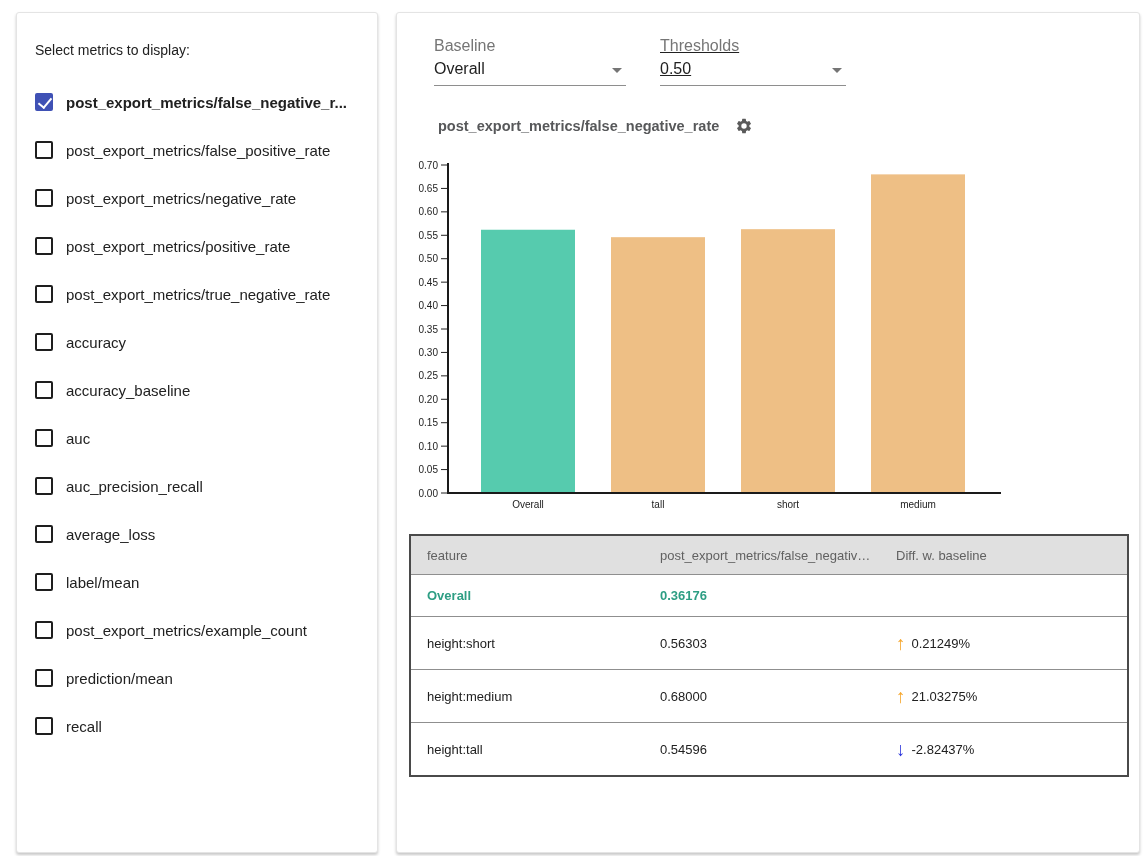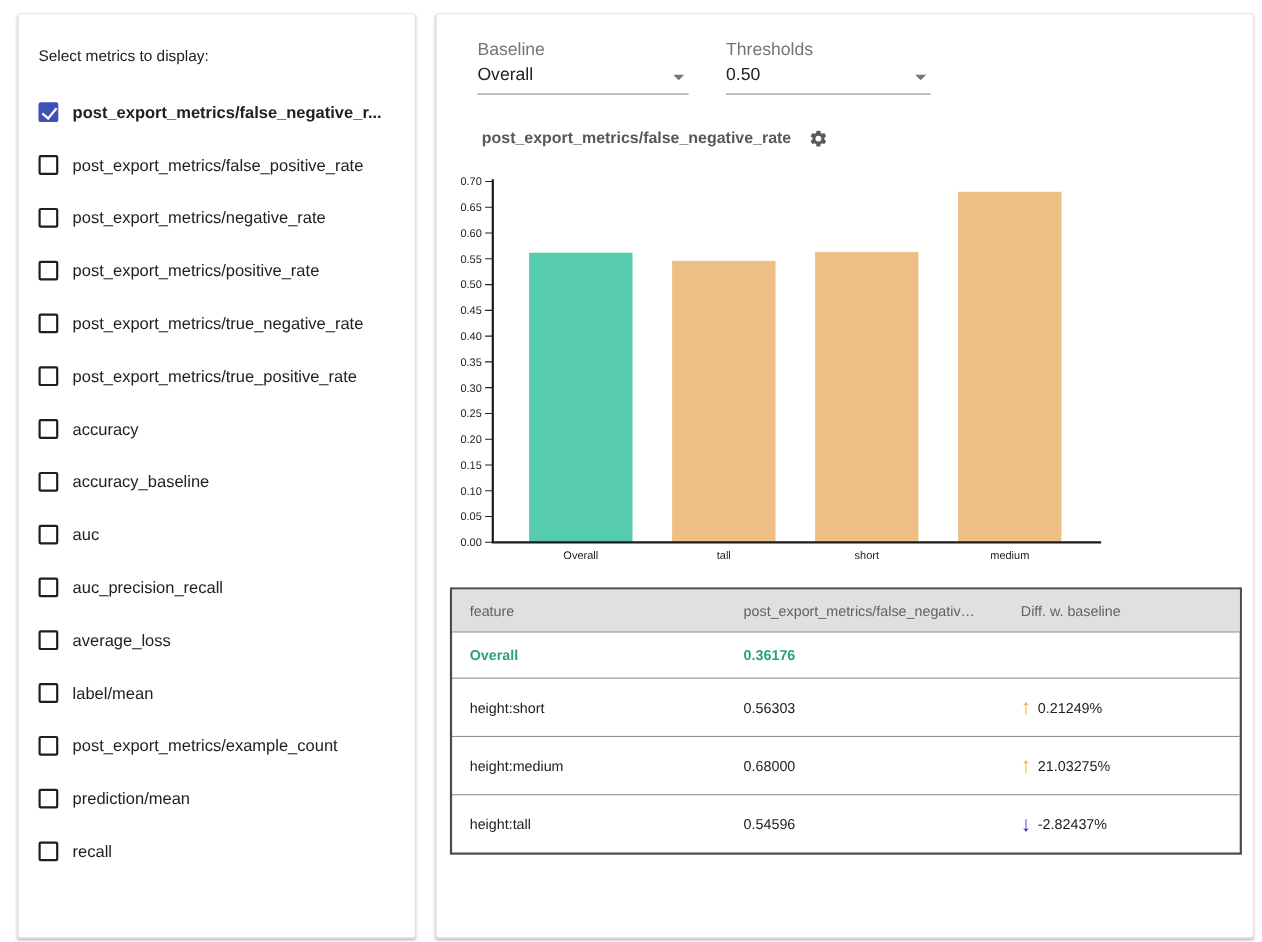--- a/index.html
+++ b/index.html
@@ -25,35 +25,35 @@
 
   
   .select-box { position:absolute; top:24px; }
   .select-box .sel-label { font-size:16px; color:#757575; }
   .select-box .sel-value { position:relative; font-size:16px; color:#212121;
     padding:5px 22px 7px 0; border-bottom:1px solid #8e8e8e; cursor:pointer; }
   .dd-arrow { position:absolute; right:4px; top:13px; width:0; height:0;
     border-left:5px solid transparent; border-right:5px solid transparent;
     border-top:5px solid #757575; }
   #baseline-select  { left:37px;  width:192px; }
-  #threshold-select { left:263px; width:186px; }
+  #threshold-select { left:263px; width:186px;text-decoration:underline; }
 
   
   .chart-header { position:absolute; left:41px; top:104px; display:flex; align-items:center; }
   .chart-title { font-size:14.5px; font-weight:bold; color:#57585a; }
   .gear { margin-left:16px; width:18px; height:18px; fill:#5a5a5a; cursor:pointer; }
 
   
   #chart-svg { position:absolute; left:12px; top:148px; }
   #chart-svg text { font-family:"Liberation Sans", sans-serif; }
 
   
   .metric-table { position:absolute; left:12px; top:521px; width:720px;
     border:2px solid #4a4a4a; background:#fff; font-size:13px; }
-  .tr { display:grid; grid-template-columns:233px 236px 251px; align-items:center;gap:16px; }
+  .tr { display:grid; grid-template-columns:233px 236px 251px; align-items:center; }
   .tr > div { padding-left:16px; }
   .thead { height:38px; background:#e0e0e0; color:#616161; }
   .thead > div { white-space:nowrap; overflow:hidden; text-overflow:ellipsis; padding-right:6px; }
   .row { height:53px; border-top:1px solid #8f8f8f; }
   .row-baseline { height:42px; border-top:1px solid #8f8f8f; font-weight:bold; }
   .diff-cell { display:flex; align-items:center; }
   .diff-arrow { font-size:19px; font-weight:bold; margin-right:6px; line-height:1; }
   .diff-text { color:#212121; font-weight:normal; }
 </style>
 </head>
@@ -76,24 +76,20 @@
           <span class="cbx"></span>
           <span class="metric-label">post_export_metrics/negative_rate</span>
         </div>
         <div class="metric-item">
           <span class="cbx"></span>
           <span class="metric-label">post_export_metrics/positive_rate</span>
         </div>
         <div class="metric-item">
           <span class="cbx"></span>
           <span class="metric-label">post_export_metrics/true_negative_rate</span>
-        </div>
-        <div class="metric-item">
-          <span class="cbx"></span>
-          <span class="metric-label">post_export_metrics/true_positive_rate</span>
         </div>
         <div class="metric-item">
           <span class="cbx"></span>
           <span class="metric-label">accuracy</span>
         </div>
         <div class="metric-item">
           <span class="cbx"></span>
           <span class="metric-label">accuracy_baseline</span>
         </div>
         <div class="metric-item">

